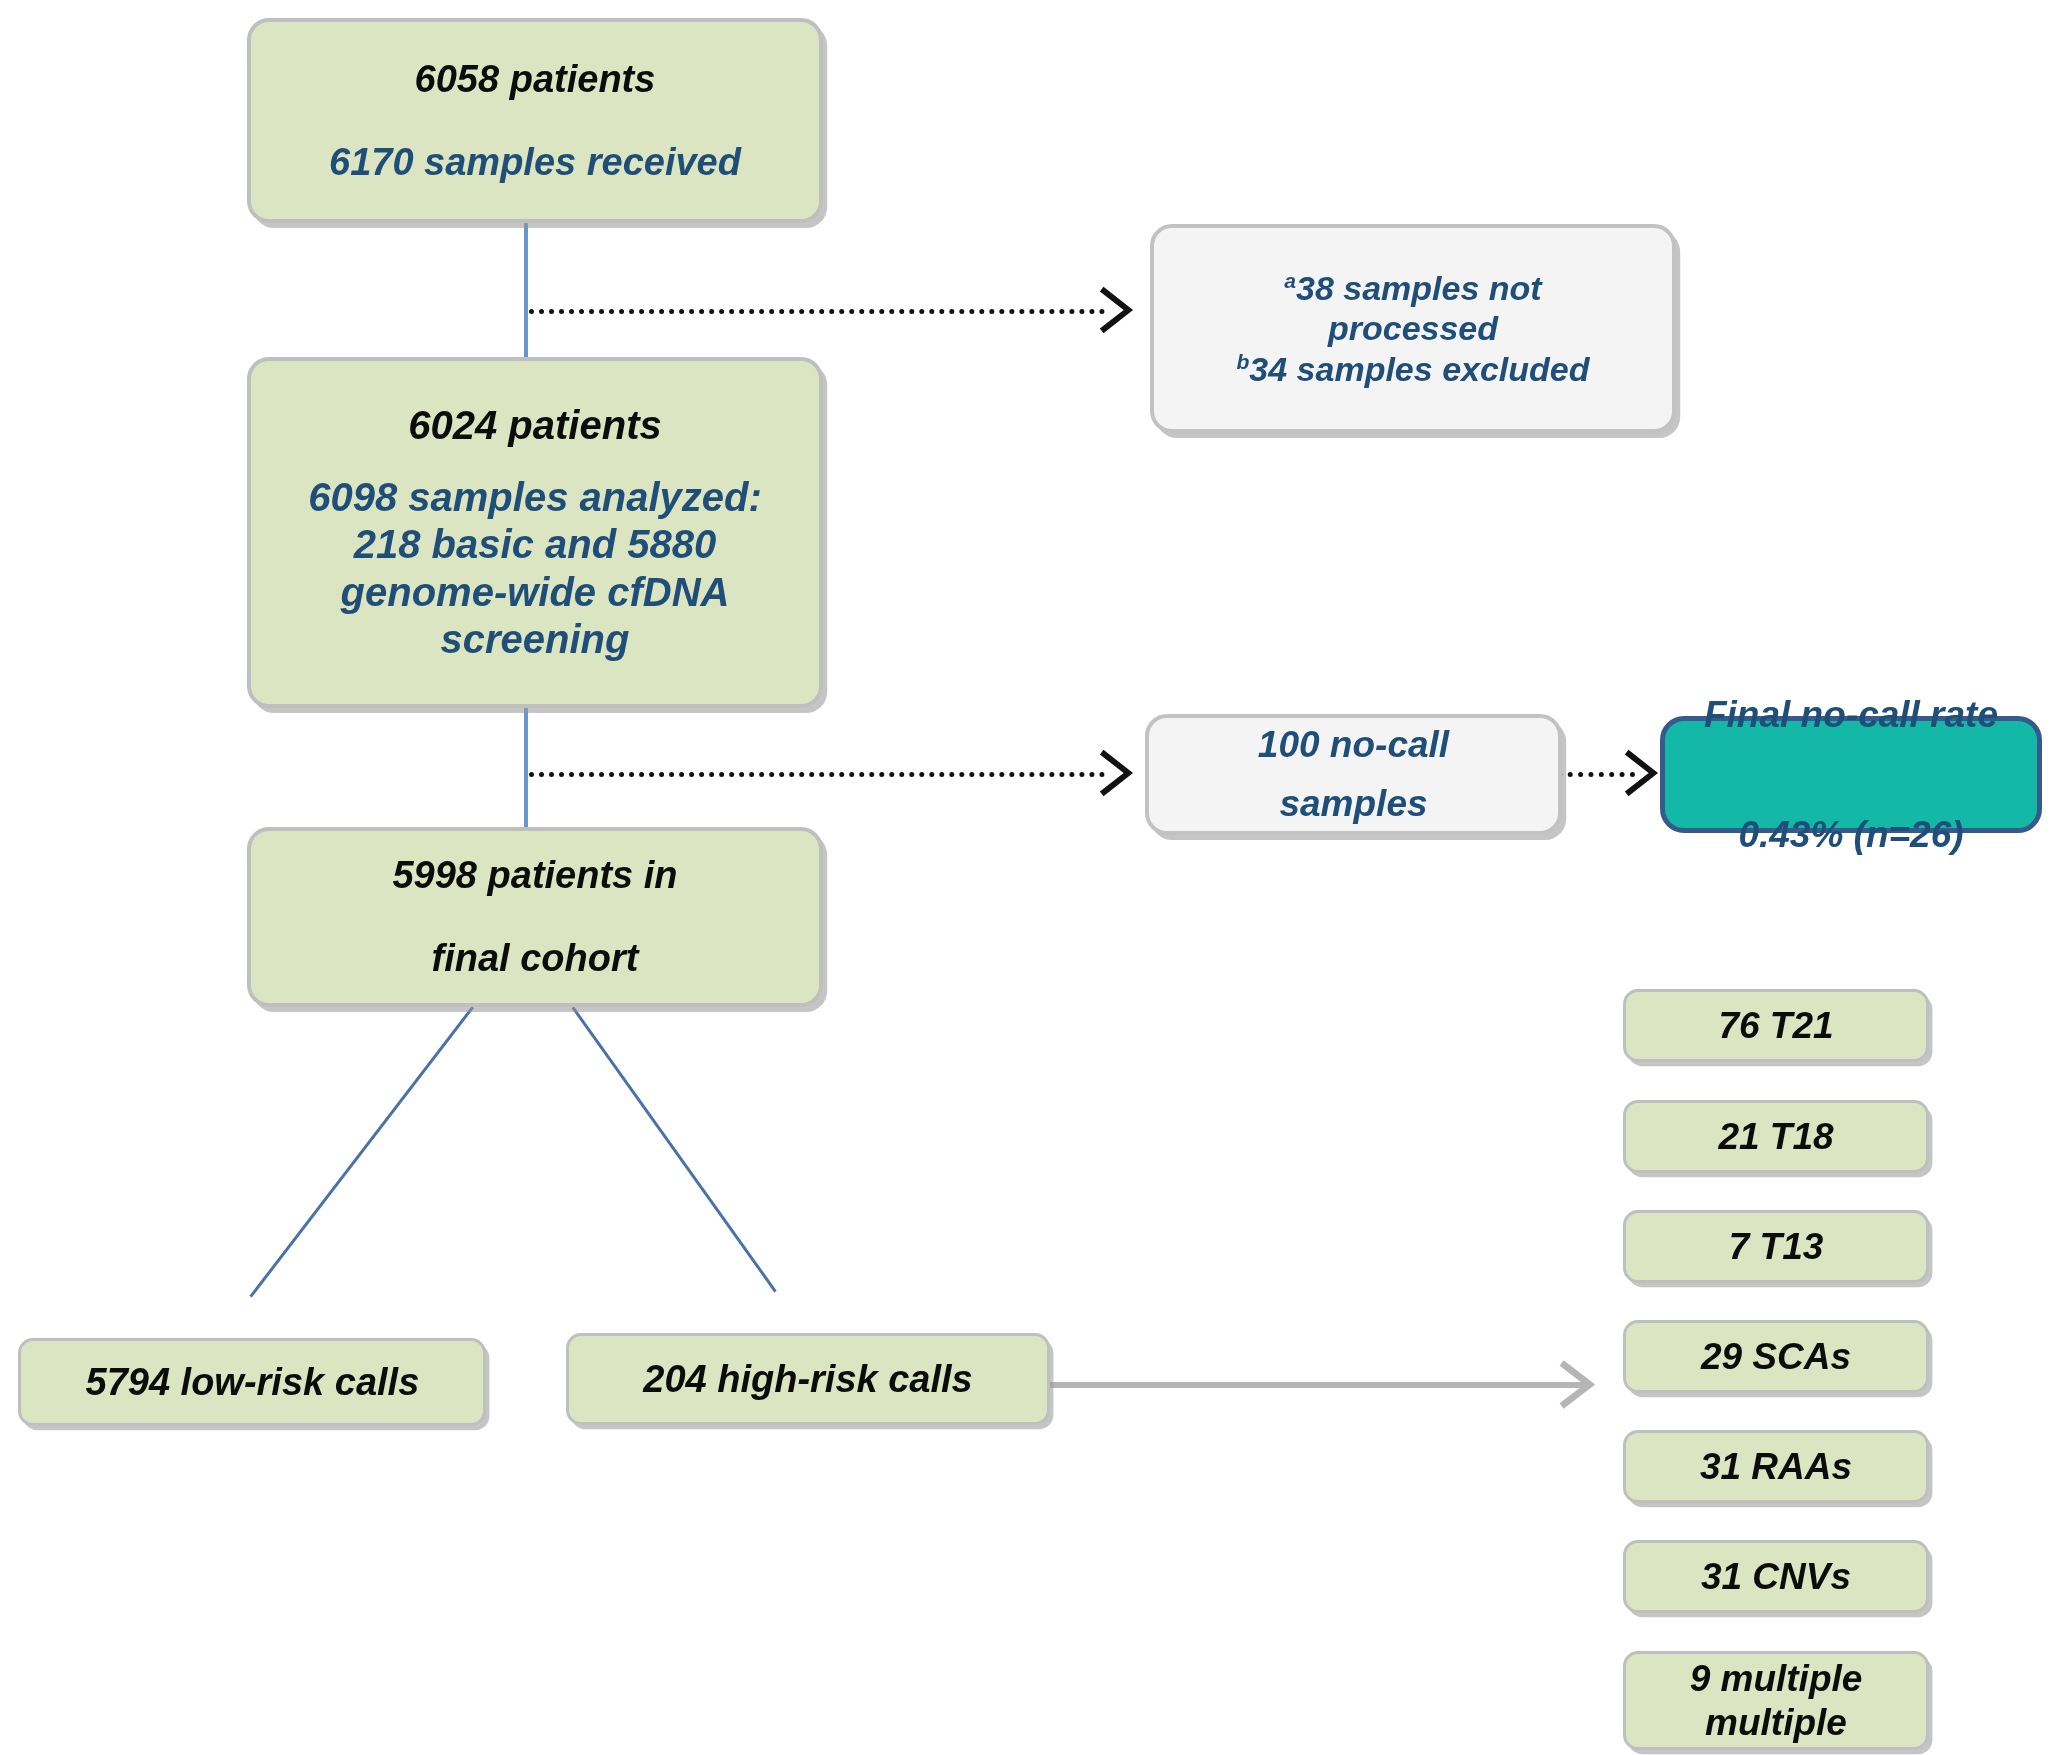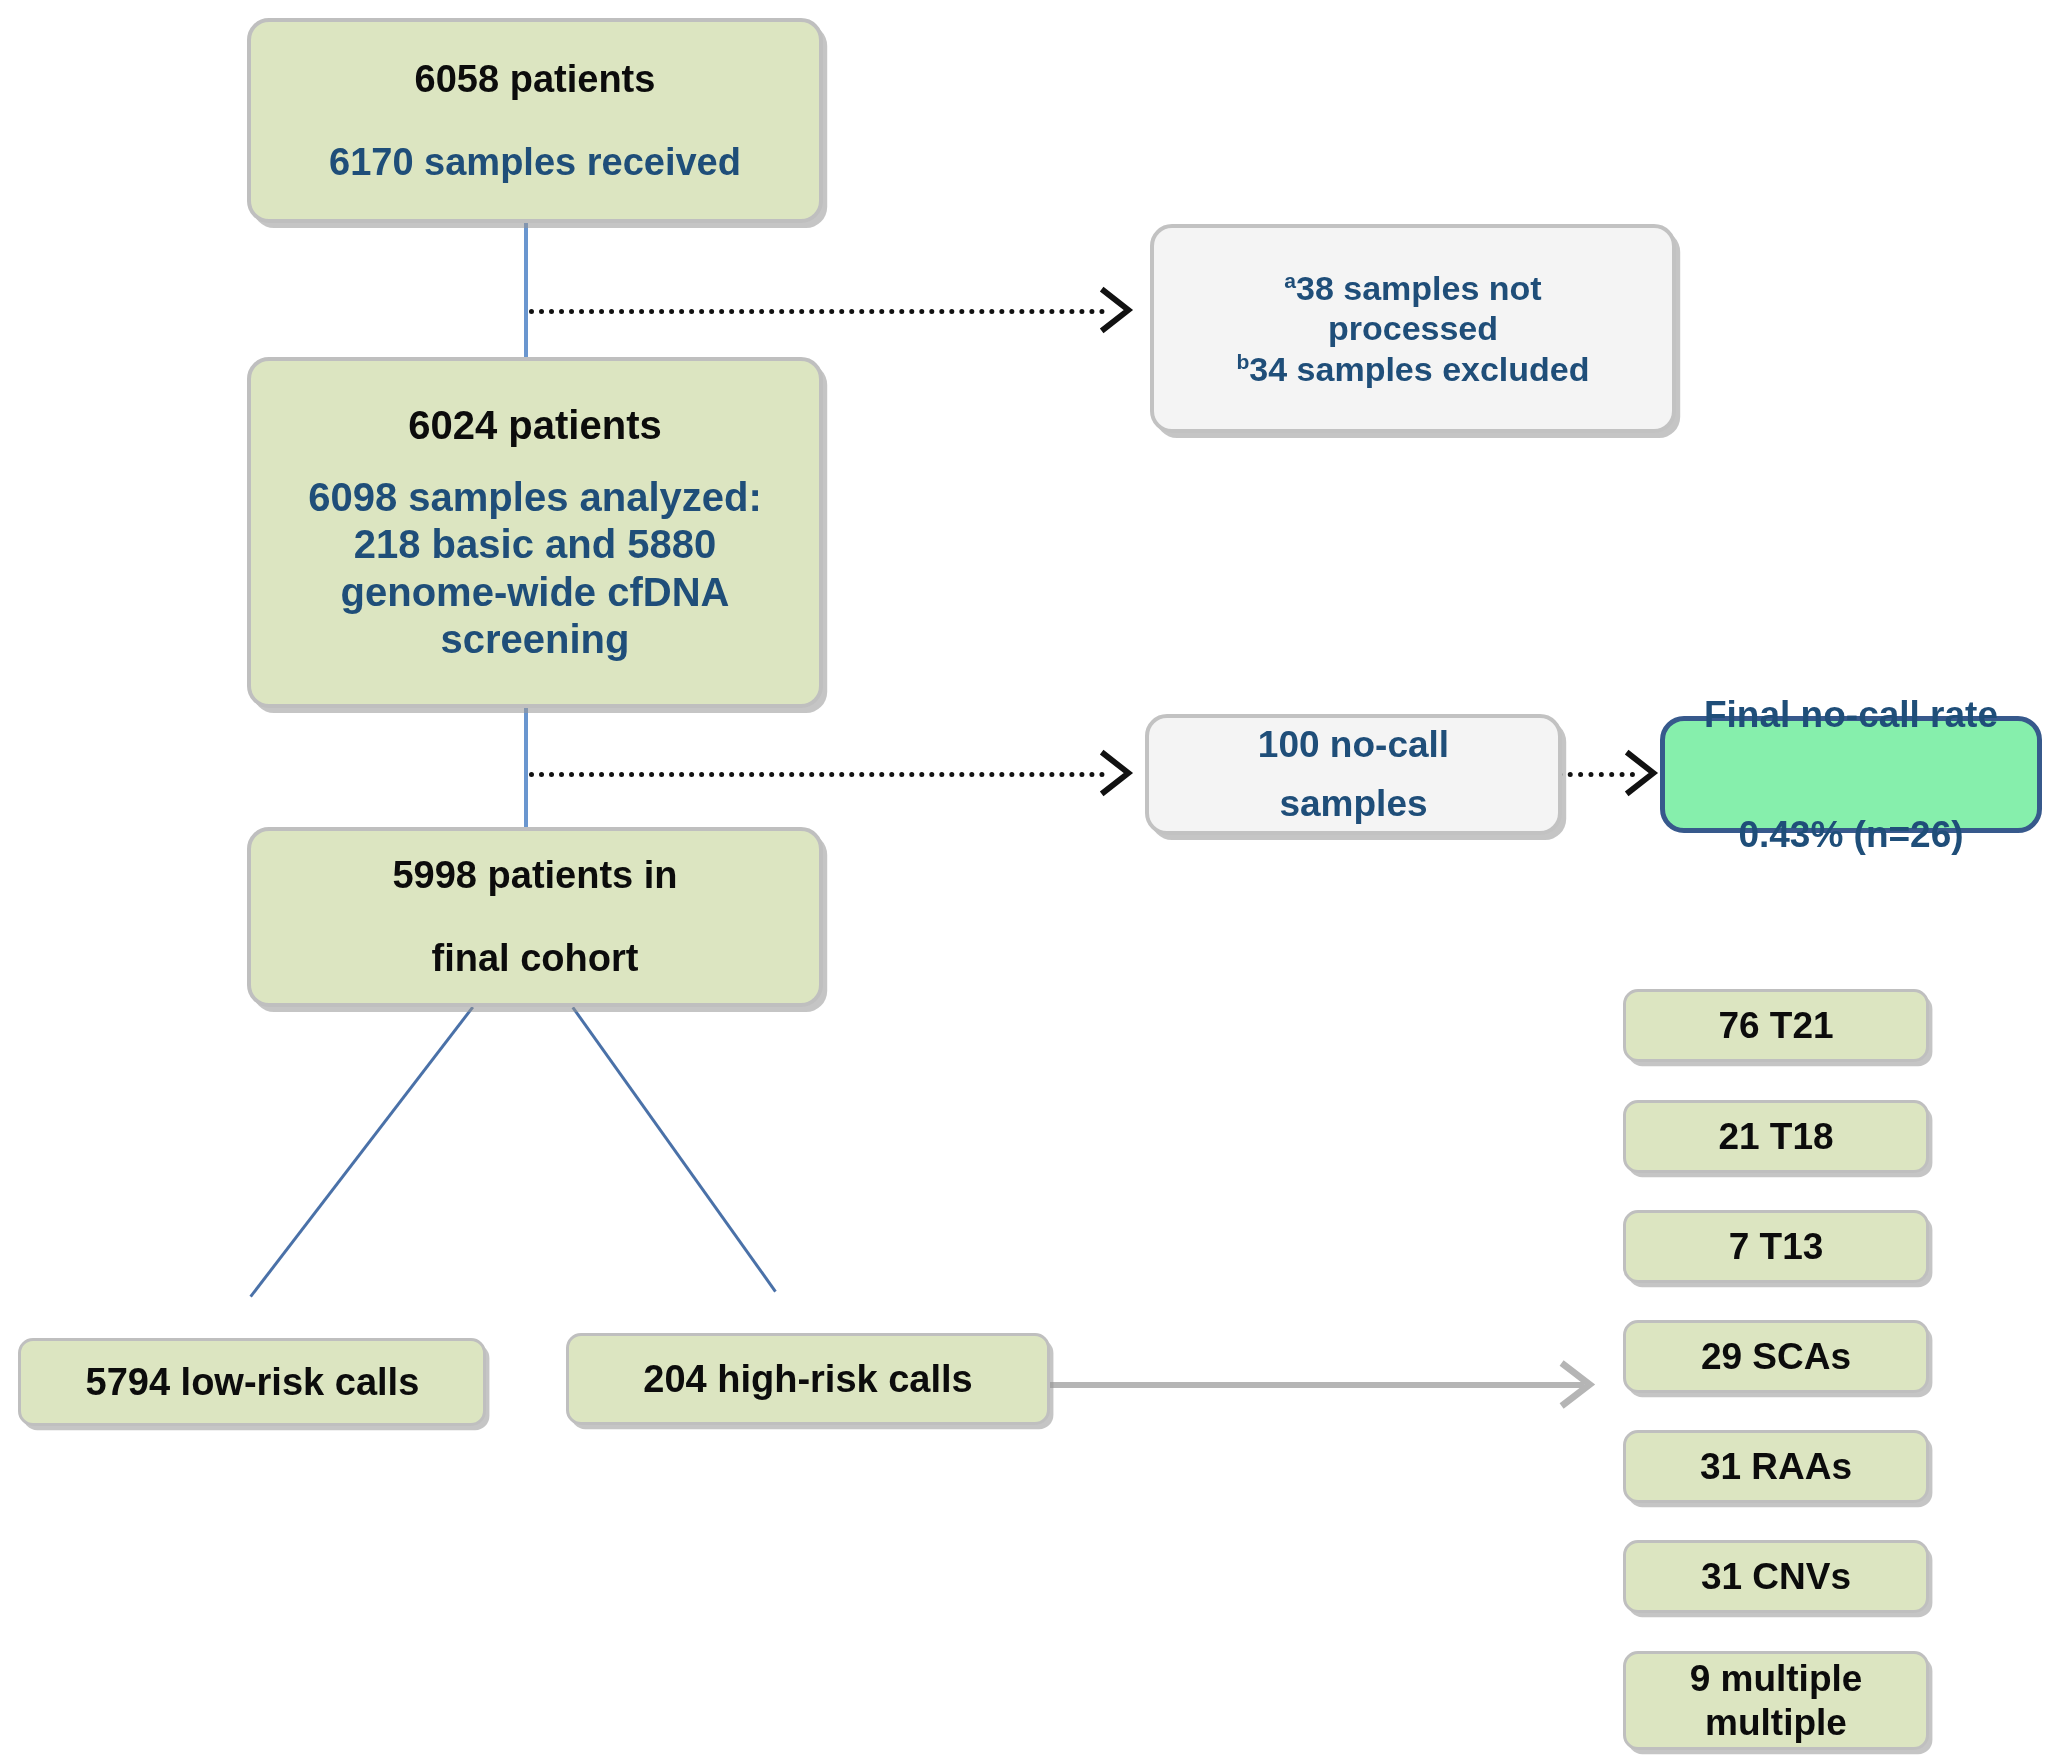--- a/index.html
+++ b/index.html
@@ -25,27 +25,28 @@
     display: flex;
     flex-direction: column;
     align-items: center;
     justify-content: center;
     text-align: center;
     border-radius: 22px;
     border: 4.2px solid #bfbfbf;
     background: #dce5c1;
     box-shadow: 5px 5.8px 0 -0.8px rgba(150,150,150,0.55);
     z-index: 4;
+    font-style: italic;
   }
   .node.gray {
     background: #f4f4f4;
     border-color: #c2c2c2;
   }
   .node.blue {
-    background: #86efac;
+    background: #14b8a6;
     border: 5.8px solid #37598c;
     box-shadow: none;
     border-radius: 24px;
     gap: 38px;
   }
   .node.small {
     border-width: 3.3px;
     border-radius: 15px;
     box-shadow: 4.2px 5px 0 -0.8px rgba(150,150,150,0.55);
   }

